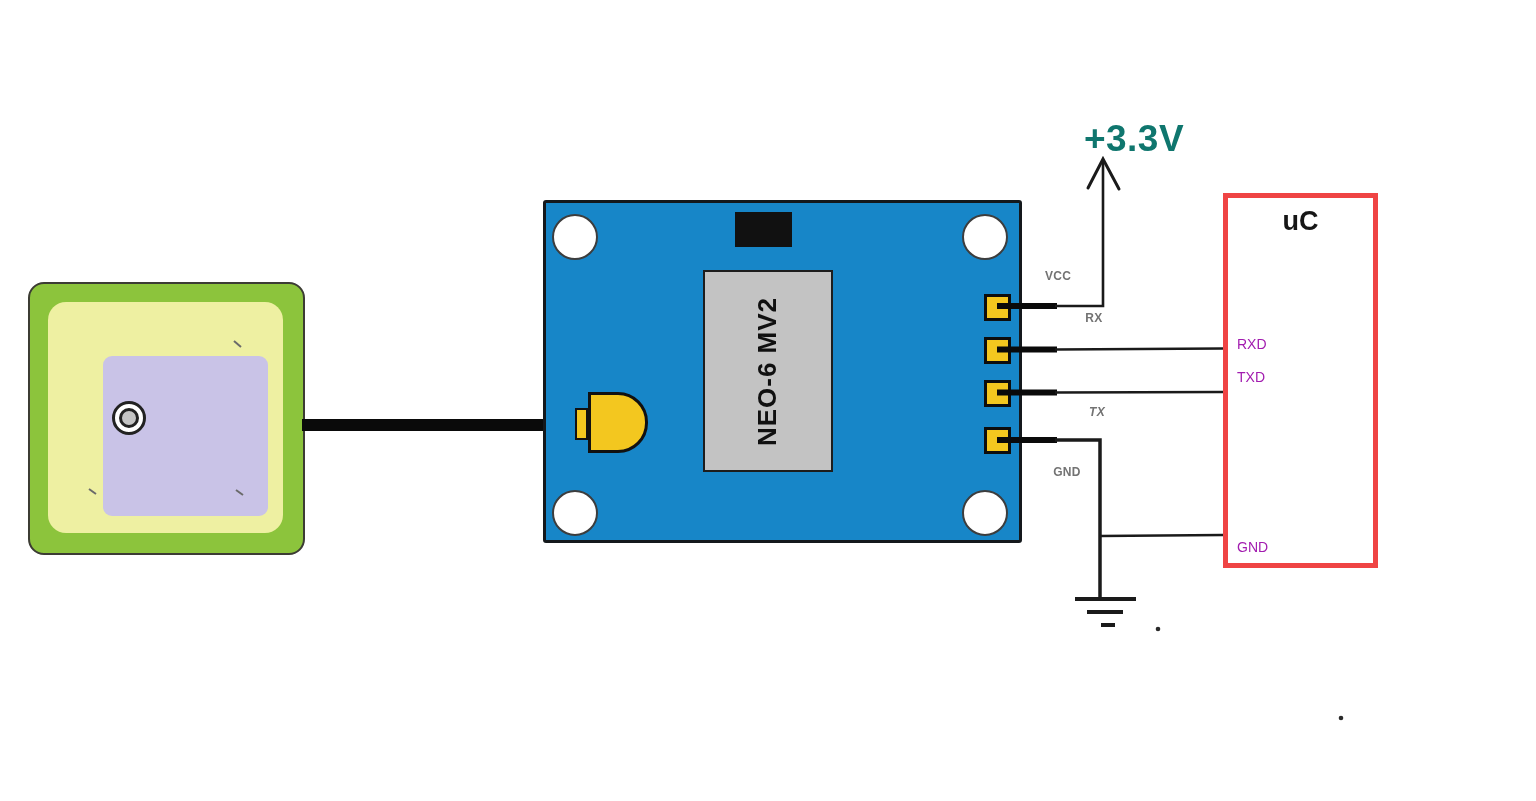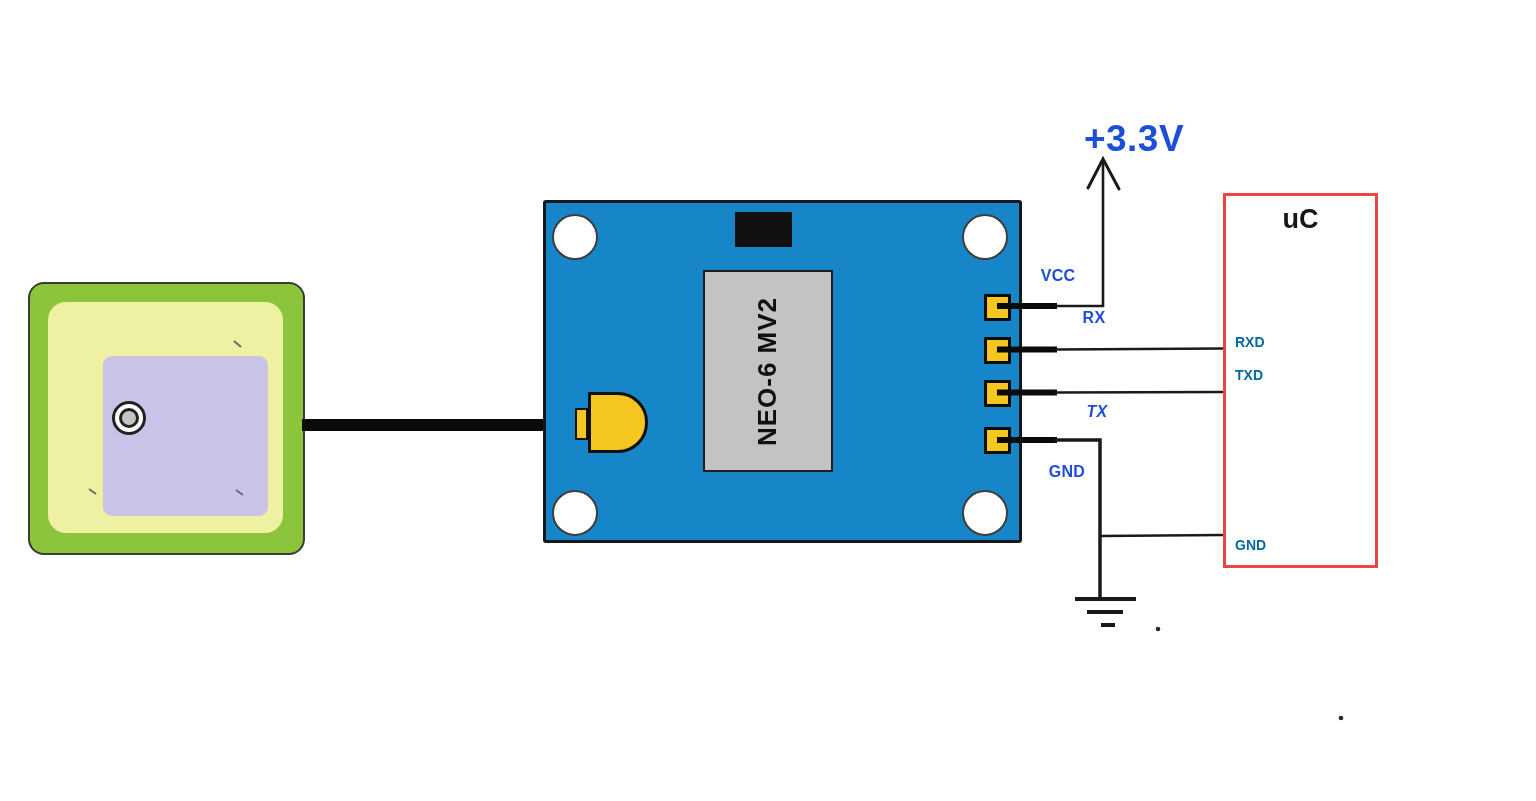--- a/index.html
+++ b/index.html
@@ -64,36 +64,36 @@
   }
   .conn-body {
     left:42px; top:189px; width:60px; height:61px;
     background:#f3c71f; border:3px solid #111; box-sizing:border-box;
     border-radius:0 30px 30px 0;
   }
 
   
   .lbl {
     position:absolute; transform:translate(-50%,-50%);
-    font-weight:bold; color:#1d4ed8; font-size:16px; letter-spacing:0.3px;
+    font-weight:bold; color:#737373; font-size:12px; letter-spacing:0.3px;
     white-space:nowrap;
   }
-  .rail-lbl { font-size:37px; color:#1d4ed8; letter-spacing:0.5px; }
+  .rail-lbl { font-size:37px; color:#0f766e; letter-spacing:0.5px; }
 
   
   .uc-box {
     left:1223px; top:193px; width:155px; height:375px;
-    background:#ffffff; border:3px solid #ef4444; box-sizing:border-box;
+    background:#ffffff; border:5px solid #ef4444; box-sizing:border-box;
   }
   .uc-title {
     position:absolute; left:0; top:8px; width:100%; text-align:center;
     font-weight:bold; font-size:27px; color:#161616;
   }
   .uc-pin {
-    position:absolute; left:9px; font-weight:bold; font-size:14px; color:#0369a1;
+    position:absolute; left:9px; font-weight:normal; font-size:14px; color:#a21caf;
     white-space:nowrap;
   }
 
   svg.wires { position:absolute; left:0; top:0; pointer-events:none; }
 </style>
 </head>
 <body>
 
 <div class="canvas">
 

